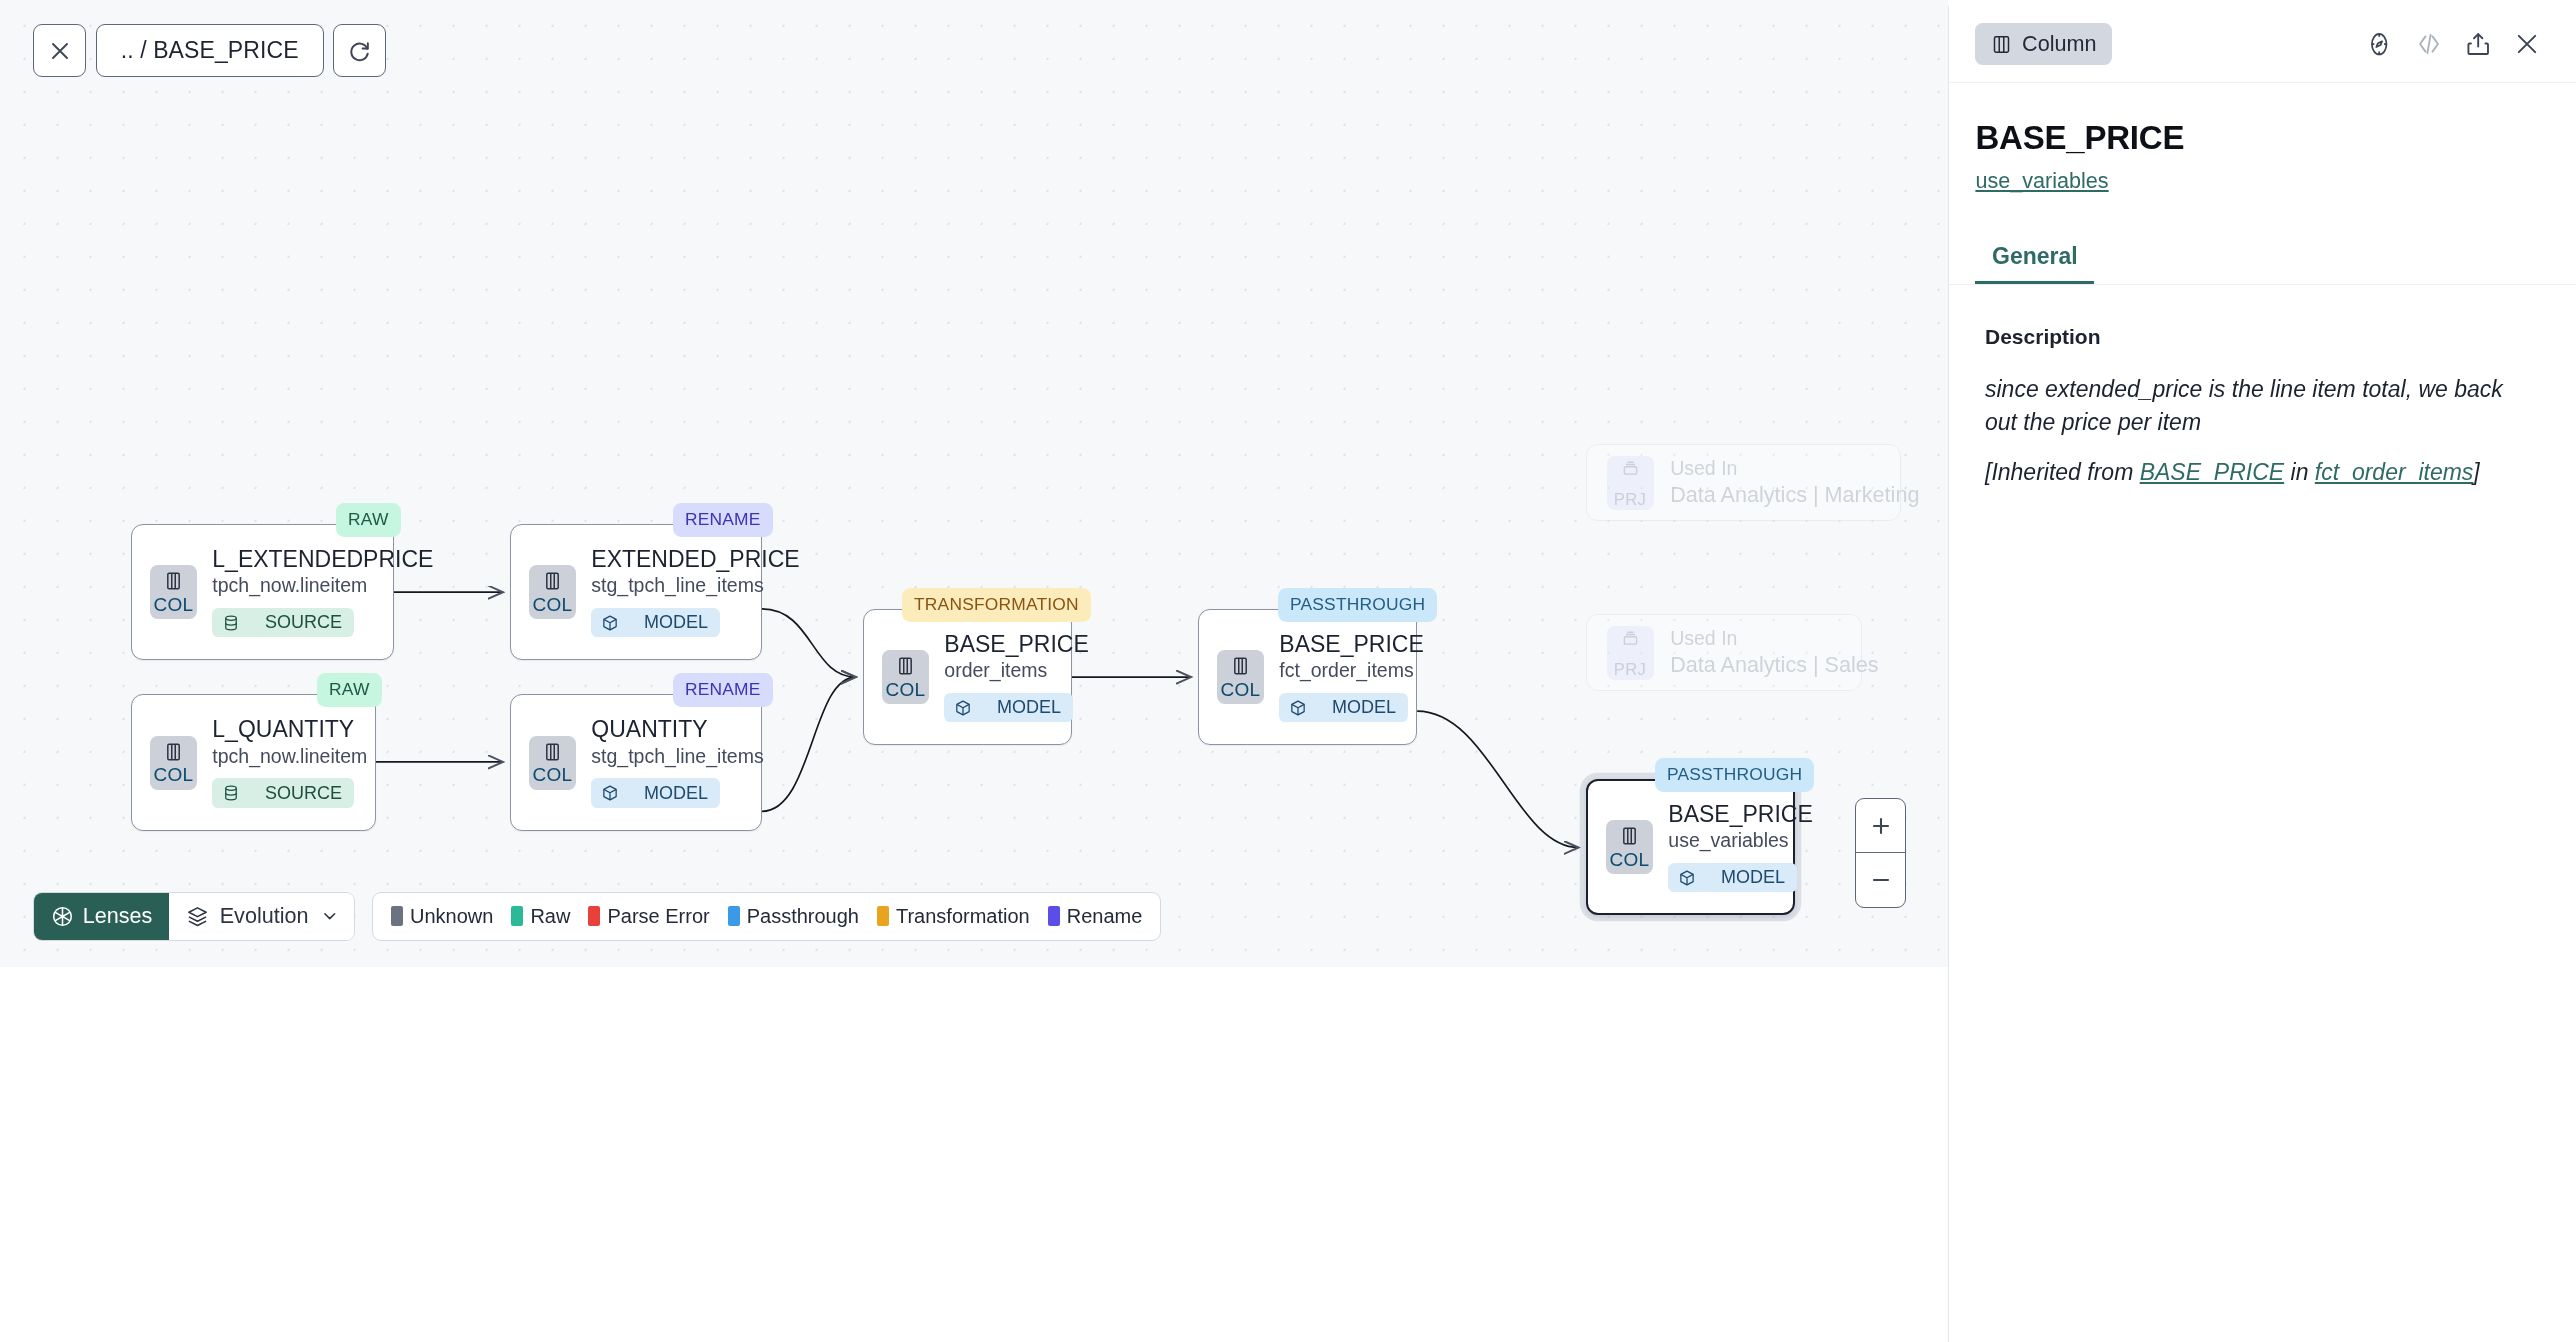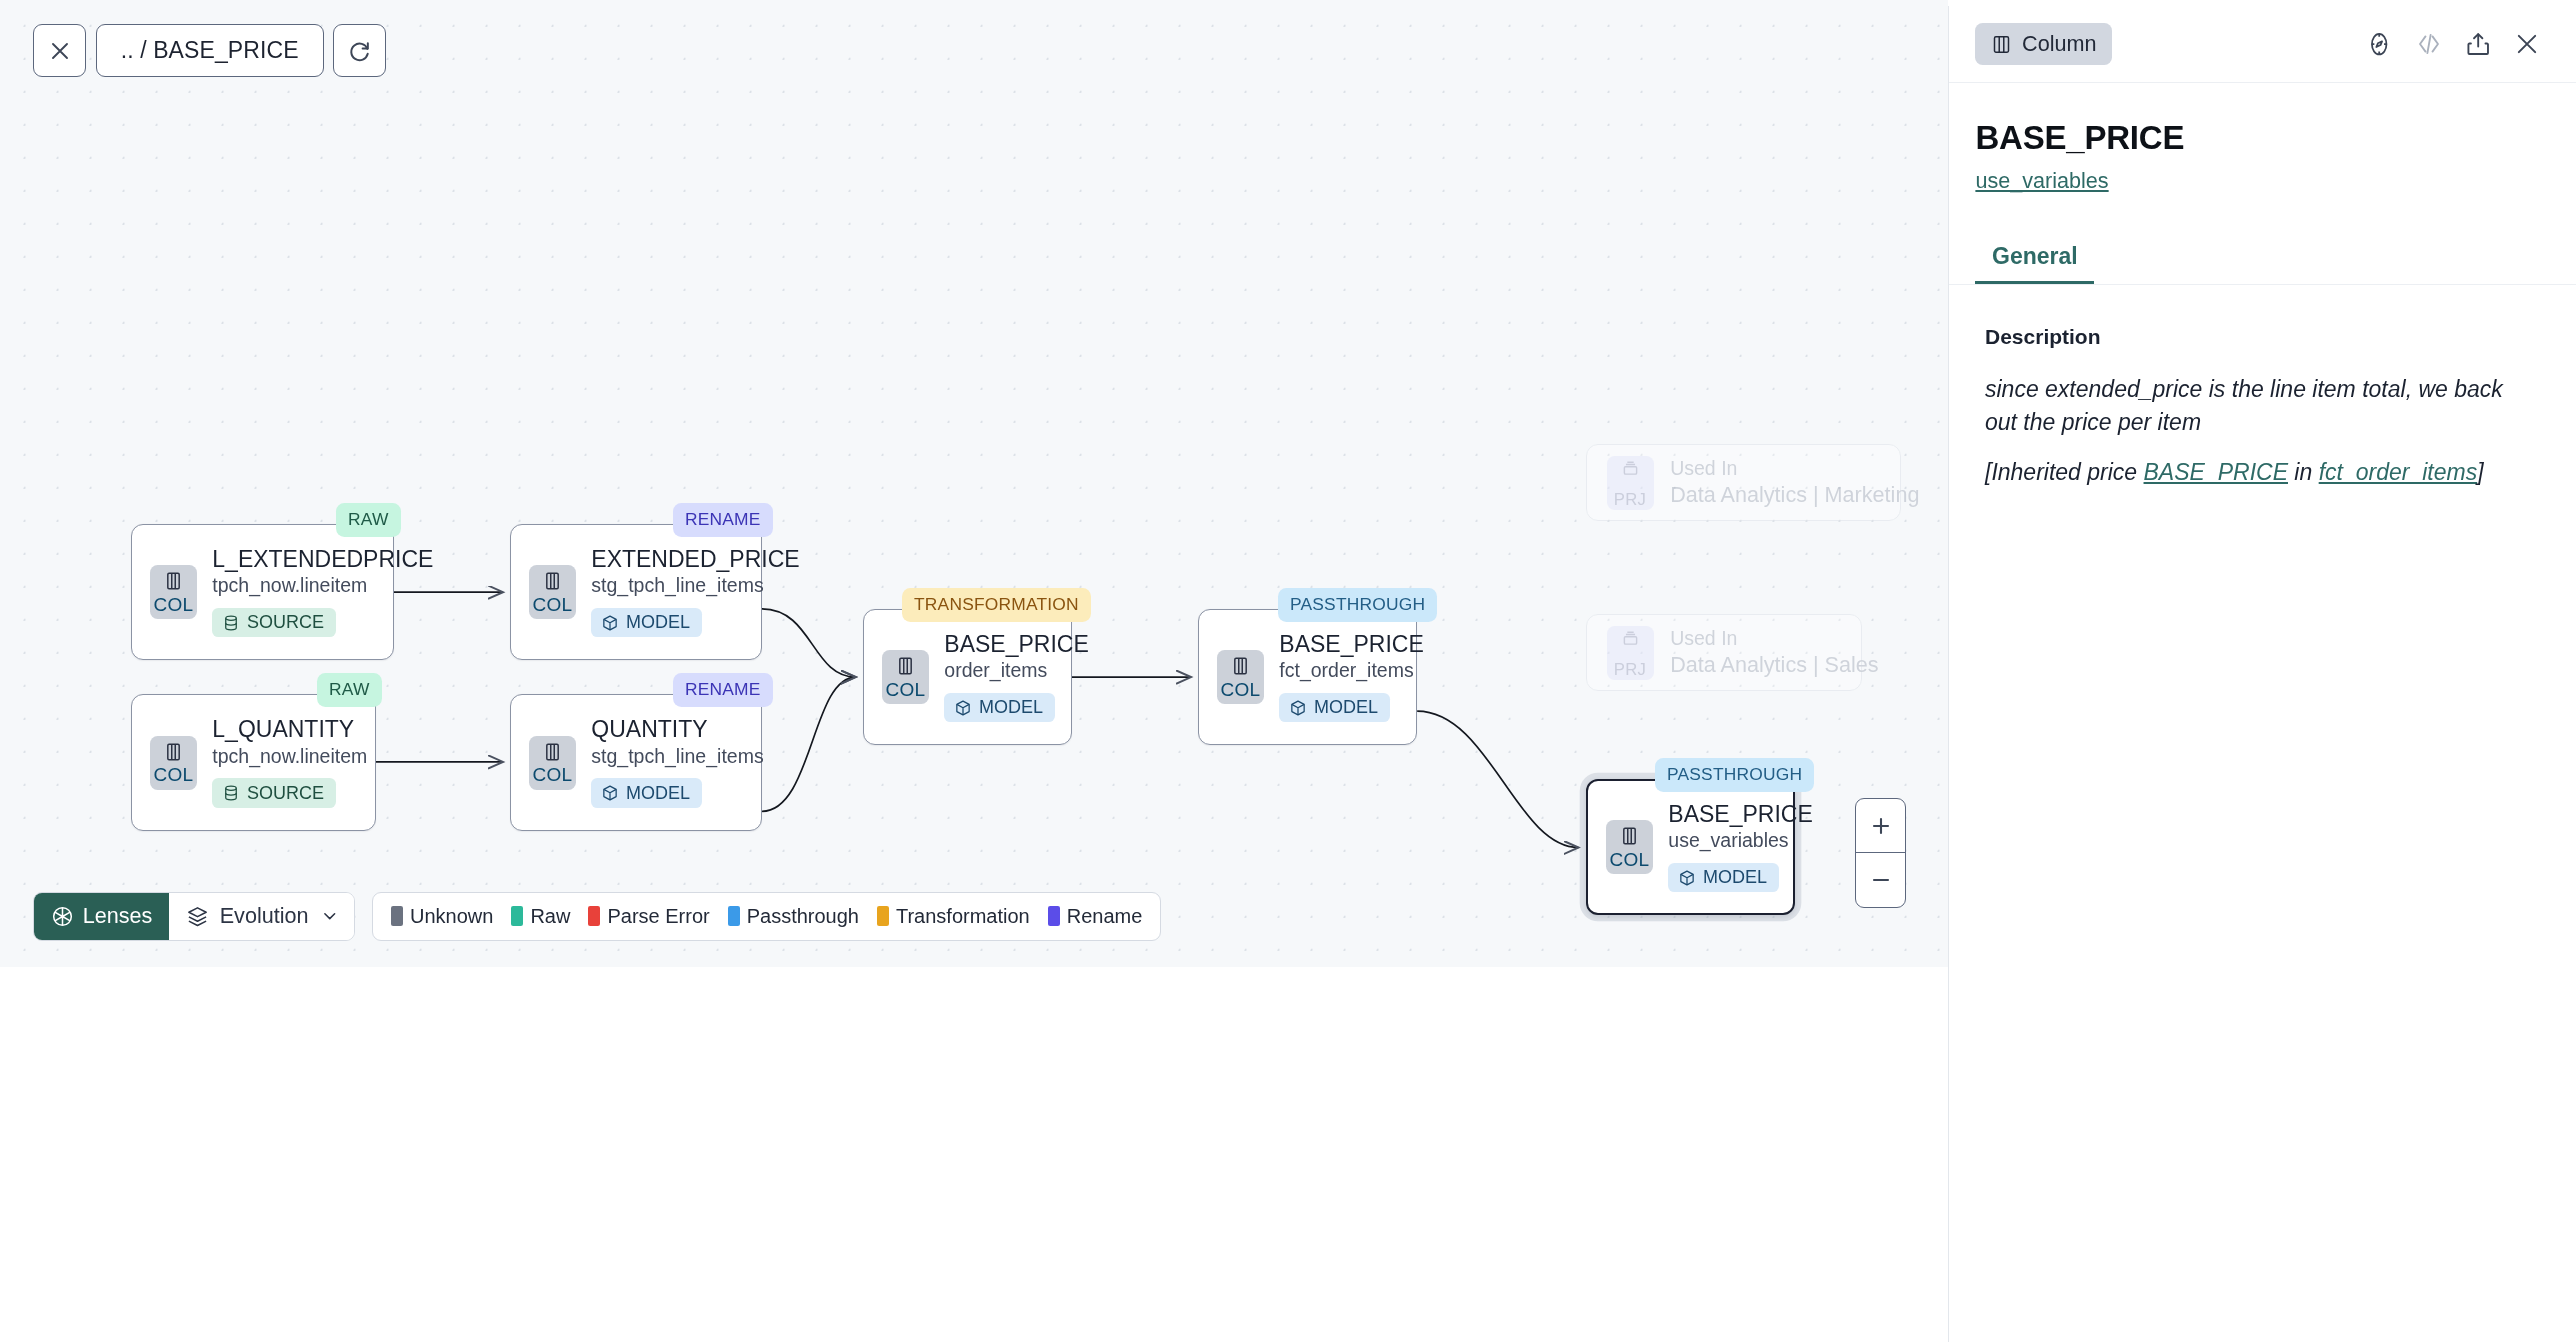--- a/index.html
+++ b/index.html
@@ -48,21 +48,21 @@
   .col-chip {
     background: #ccd1d9; border-radius: 7.7px; width: 47px; height: 54px;
     display: flex; flex-direction: column; align-items: center; justify-content: center;
     gap: 2.1px; flex: none;
   }
   .col-chip .ct { font-size: 19px; color: #0c4a6e; letter-spacing: 0.3px; line-height: 1; }
   .node-body { display: flex; flex-direction: column; gap: 3.5px; align-items: flex-start; }
   .node-title { font-size: 23px; color: #1b2230; line-height: 1.08; white-space: nowrap; }
   .node-sub { font-size: 19.5px; color: #434b5c; line-height: 1.1; white-space: nowrap; }
   .mat-chip {
-    display: inline-flex; align-items: center; gap: 7px;
+    display: inline-flex; align-items: center; gap: 25px;
     padding: 4.2px 12px 4.2px 9.7px; border-radius: 6.3px; font-size: 18px;
     white-space: nowrap; margin-top: 8px;
   }
   .mat-source { background: #d7efe5; color: #1f4f40; }
   .mat-model  { background: #d9eaf9; color: #1d4a6e; text-align: center; }
 
   
   .badge {
     position: absolute; border-radius: 8.4px; font-size: 17.4px;
     padding: 6.3px 12px 7px; white-space: nowrap; z-index: 20; letter-spacing: 0.2px;
@@ -494,17 +494,17 @@
     <div class="p-title">BASE_PRICE</div>
     <a class="p-link">use_variables</a>
 
     <div class="p-tabs">
       <div class="p-tab">General</div>
     </div>
 
     <div class="p-section">
       <div class="p-lbl">Description</div>
       <div class="p-desc">since extended_price is the line item total, we back out the price per item</div>
-      <div class="p-inherit"><span>[Inherited price </span><a>BASE_PRICE</a><span> in </span><a>fct_order_items</a><span>]</span></div>
+      <div class="p-inherit"><span>[Inherited from </span><a>BASE_PRICE</a><span> in </span><a>fct_order_items</a><span>]</span></div>
     </div>
   </div>
 </div>
 
 
 </body></html>

